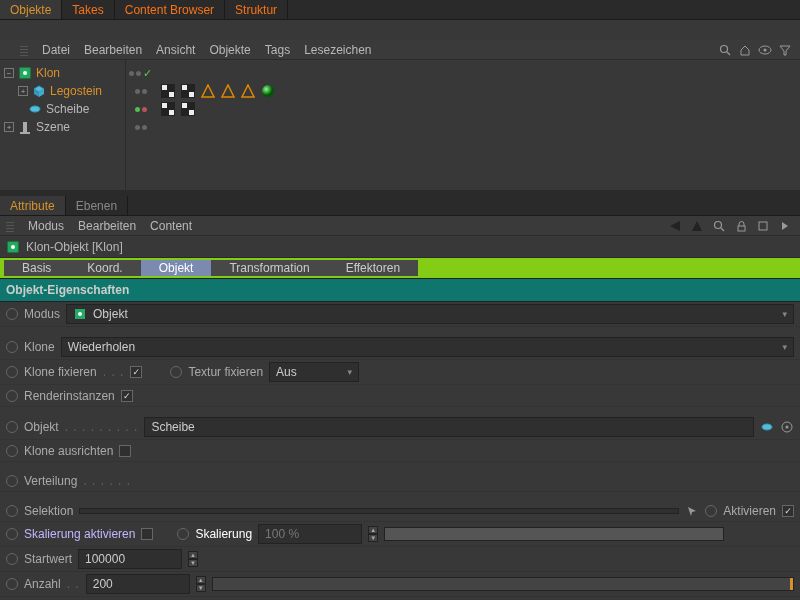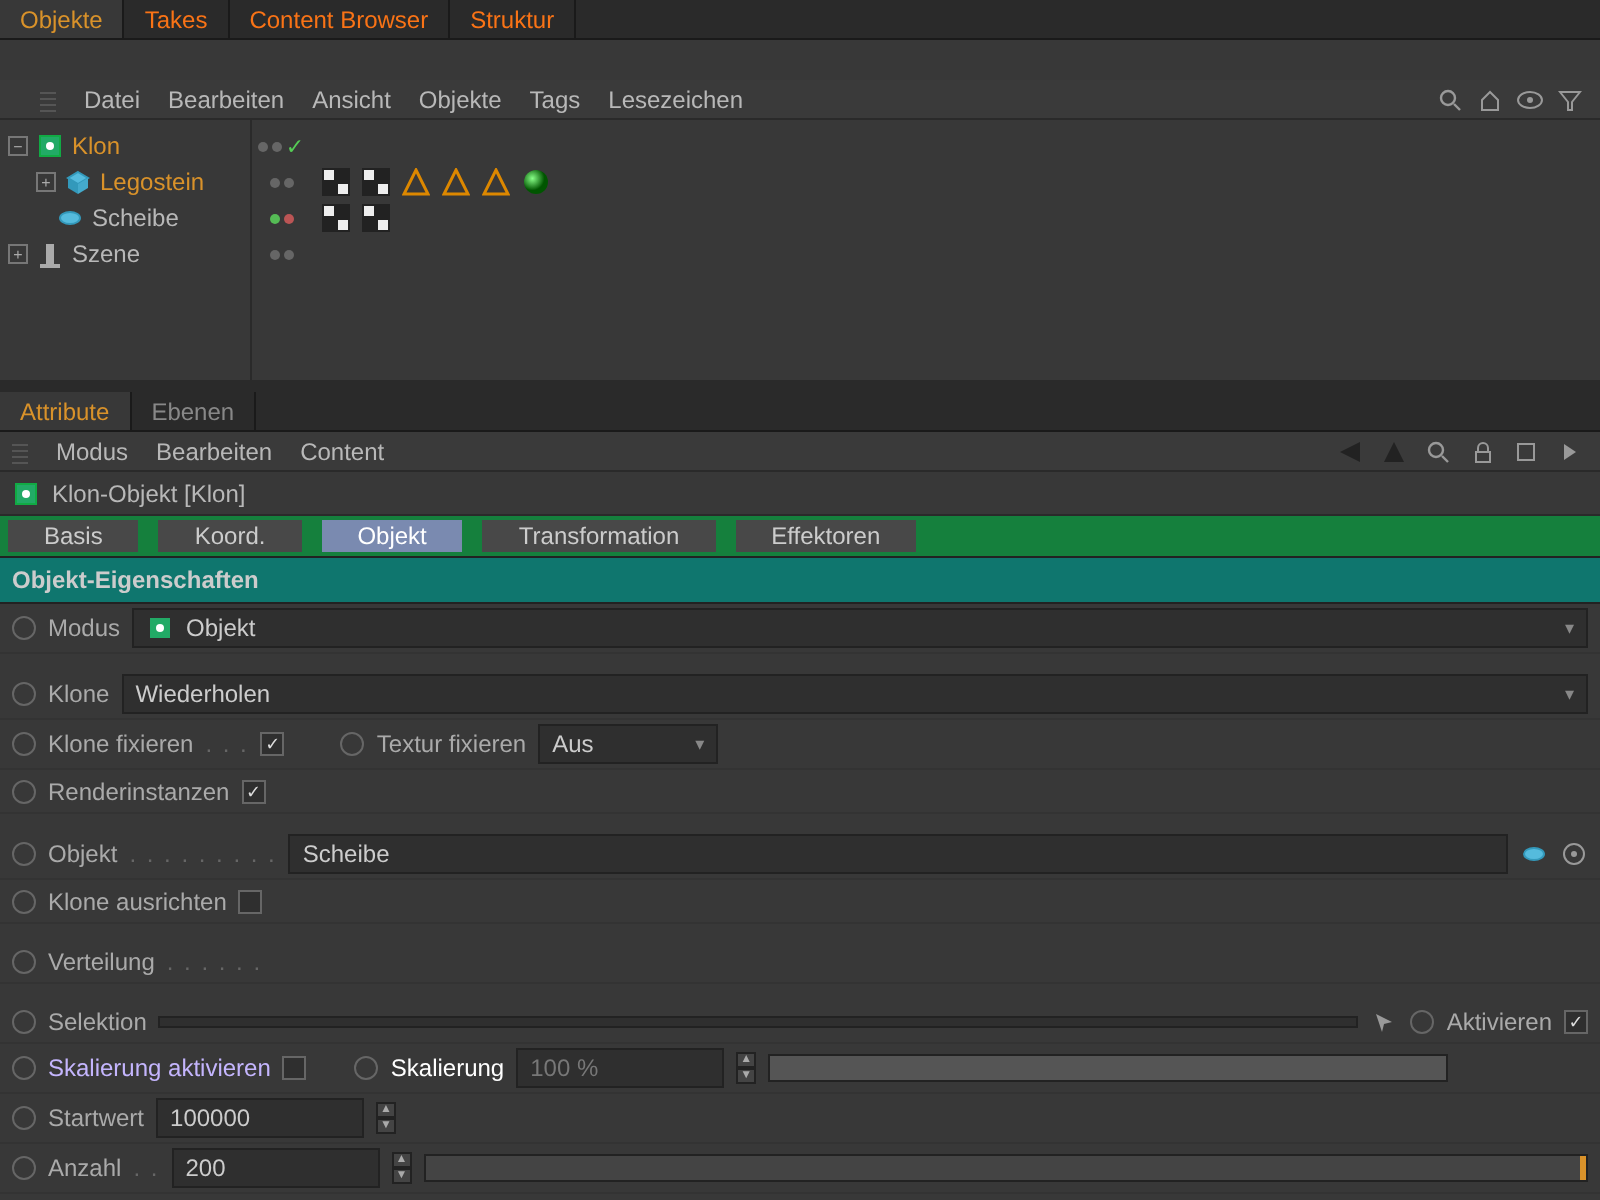--- a/index.html
+++ b/index.html
@@ -29,21 +29,21 @@
 .tagarea { flex:1; padding:4px 6px; }
 .tagarea-row { height:18px; display:flex; align-items:center; gap:6px; }
 .tg { width:14px;height:14px; display:inline-flex; align-items:center; justify-content:center; }
 .divider { height:6px; background:#2a2a2a; cursor:row-resize; }
 .attr-tabs { display:flex; background:#2a2a2a; height:20px; border-bottom:1px solid #1a1a1a; }
 .attr-tab { padding:3px 10px; color:#888; border-right:1px solid #1a1a1a; cursor:pointer; display:flex; align-items:center; }
 .attr-tab.active { background:#383838; color:#d9922a; }
 .attr-menu { display:flex; background:#3a3a3a; height:20px; align-items:center; padding-left:6px; gap:14px; border-bottom:1px solid #2a2a2a; }
 .attr-menu .menuright { gap:8px; }
 .objheader { display:flex; align-items:center; height:22px; padding:0 6px; gap:6px; background:#383838; border-bottom:1px solid #2a2a2a; }
-.subtabs { display:flex; background:#15803d; height:20px; padding:2px 4px; gap:10px; }
+.subtabs { display:flex; background:#84cc16; height:20px; padding:2px 4px; gap:0; }
 .subtab { background:#484848; color:#ccc; padding:2px 18px; cursor:pointer; display:flex; align-items:center; }
 .subtab.active { background:#7a8ab0; color:#fff; }
 .section-hdr { background:#0f766e; color:#ccc; font-weight:bold; padding:4px 6px; border-top:1px solid #222; border-bottom:1px solid #222; }
 .prop { display:flex; align-items:center; min-height:22px; padding:2px 6px; gap:6px; border-bottom:1px solid #333; }
 .anim { width:12px;height:12px; border:1px solid #666; border-radius:50%; cursor:pointer; background:#383838; }
 .plabel { color:#aaa; }
 .pdots { color:#666; letter-spacing:1px; }
 .dropdown { flex:1; background:#2f2f2f; border:1px solid #222; color:#ccc; padding:2px 6px; display:flex; align-items:center; gap:6px; position:relative; cursor:pointer; }
 .dropdown::after { content:"▾"; position:absolute; right:6px; color:#888; font-size:9px; }
 .dropdown.small { flex:none; width:90px; }

